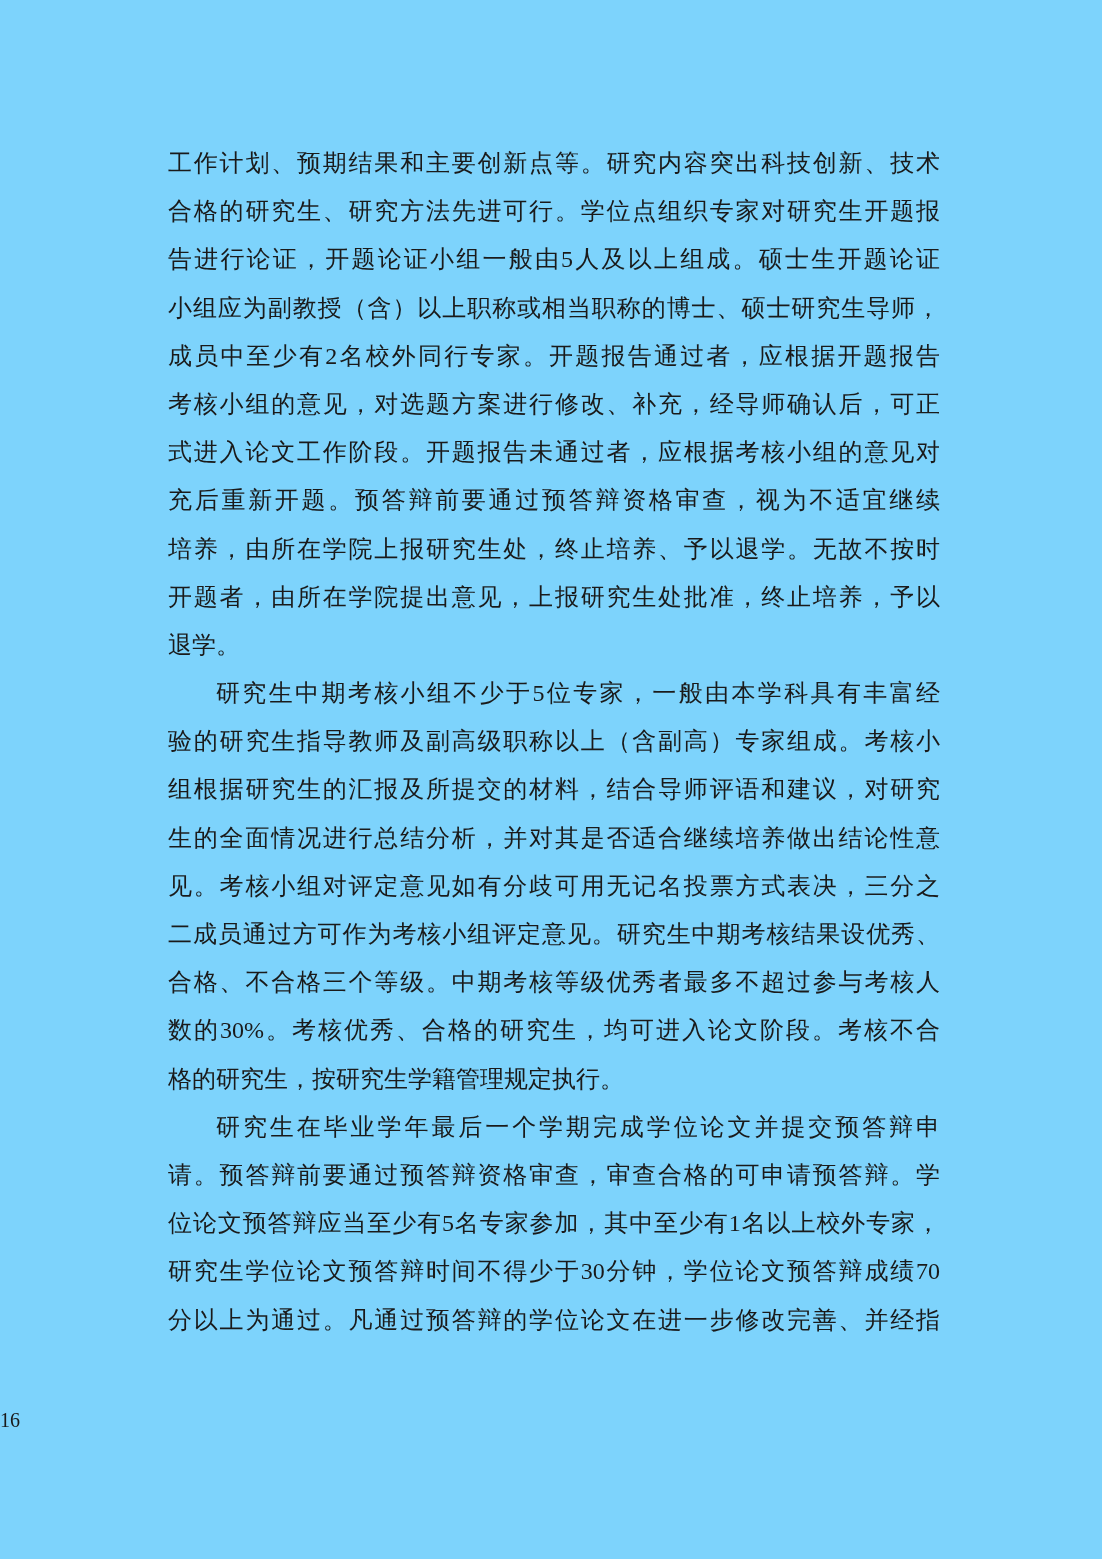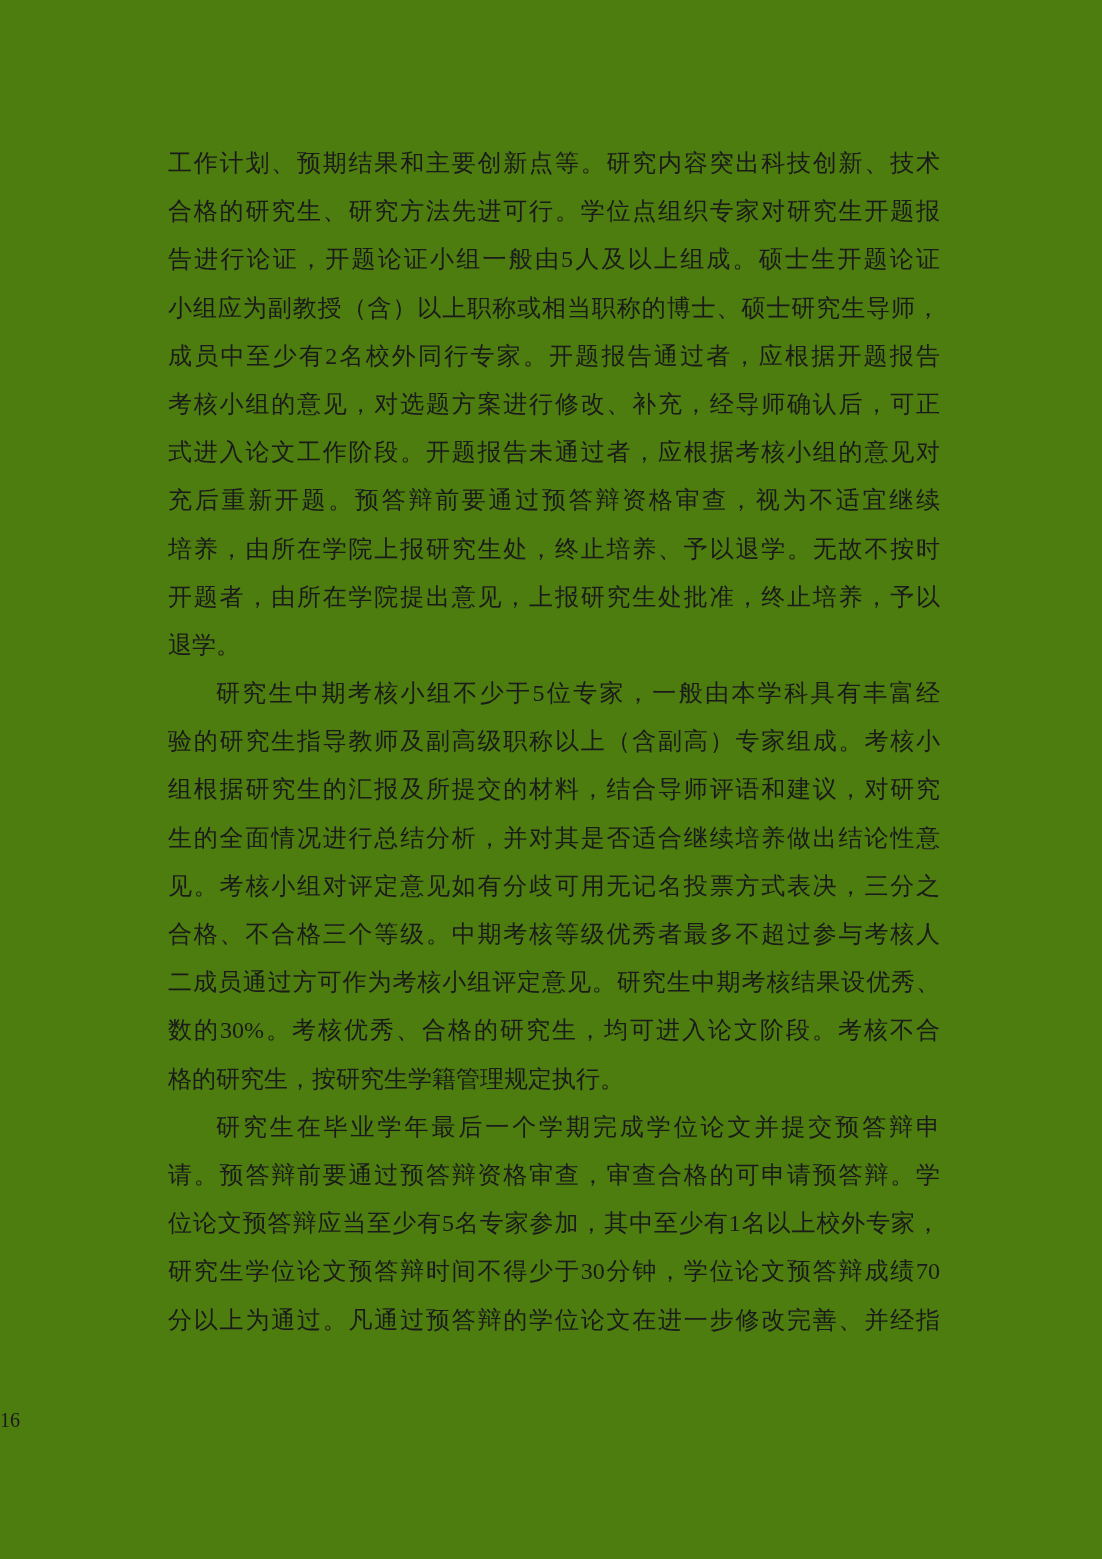--- a/index.html
+++ b/index.html
@@ -11,21 +11,21 @@
     height: 1559px;
     background: #ffffff;
     position: relative;
     overflow: hidden;
     font-family: "Liberation Serif", "DejaVu Serif", serif;
     color: #1a1a1a;
   }
   .page {
     position: absolute;
     inset: 0;
-    background: #4d7c0f;
+    background: #7dd3fc;
     font-family: Liberation Serif, serif;
   }
   .text-block {
     position: absolute;
     left: 168px;
     top: 139px;
     width: 772px;
   }
   .paragraph {
     margin: 0;
@@ -79,22 +79,22 @@
       <div class="line">开题者，由所在学院提出意见，上报研究生处批准，终止培养，予以</div>
       <div class="line para-end">退学。</div>
     </div>
 
     <div class="paragraph">
       <div class="line indent">研究生中期考核小组不少于5位专家，一般由本学科具有丰富经</div>
       <div class="line">验的研究生指导教师及副高级职称以上（含副高）专家组成。考核小</div>
       <div class="line">组根据研究生的汇报及所提交的材料，结合导师评语和建议，对研究</div>
       <div class="line">生的全面情况进行总结分析，并对其是否适合继续培养做出结论性意</div>
       <div class="line">见。考核小组对评定意见如有分歧可用无记名投票方式表决，三分之</div>
+      <div class="line">二成员通过方可作为考核小组评定意见。研究生中期考核结果设优秀、</div>
       <div class="line">合格、不合格三个等级。中期考核等级优秀者最多不超过参与考核人</div>
-      <div class="line">二成员通过方可作为考核小组评定意见。研究生中期考核结果设优秀、</div>
       <div class="line">数的30%。考核优秀、合格的研究生，均可进入论文阶段。考核不合</div>
       <div class="line para-end">格的研究生，按研究生学籍管理规定执行。</div>
     </div>
 
     <div class="paragraph">
       <div class="line indent">研究生在毕业学年最后一个学期完成学位论文并提交预答辩申</div>
       <div class="line">请。预答辩前要通过预答辩资格审查，审查合格的可申请预答辩。学</div>
       <div class="line">位论文预答辩应当至少有5名专家参加，其中至少有1名以上校外专家，</div>
       <div class="line">研究生学位论文预答辩时间不得少于30分钟，学位论文预答辩成绩70</div>
       <div class="line">分以上为通过。凡通过预答辩的学位论文在进一步修改完善、并经指</div>

